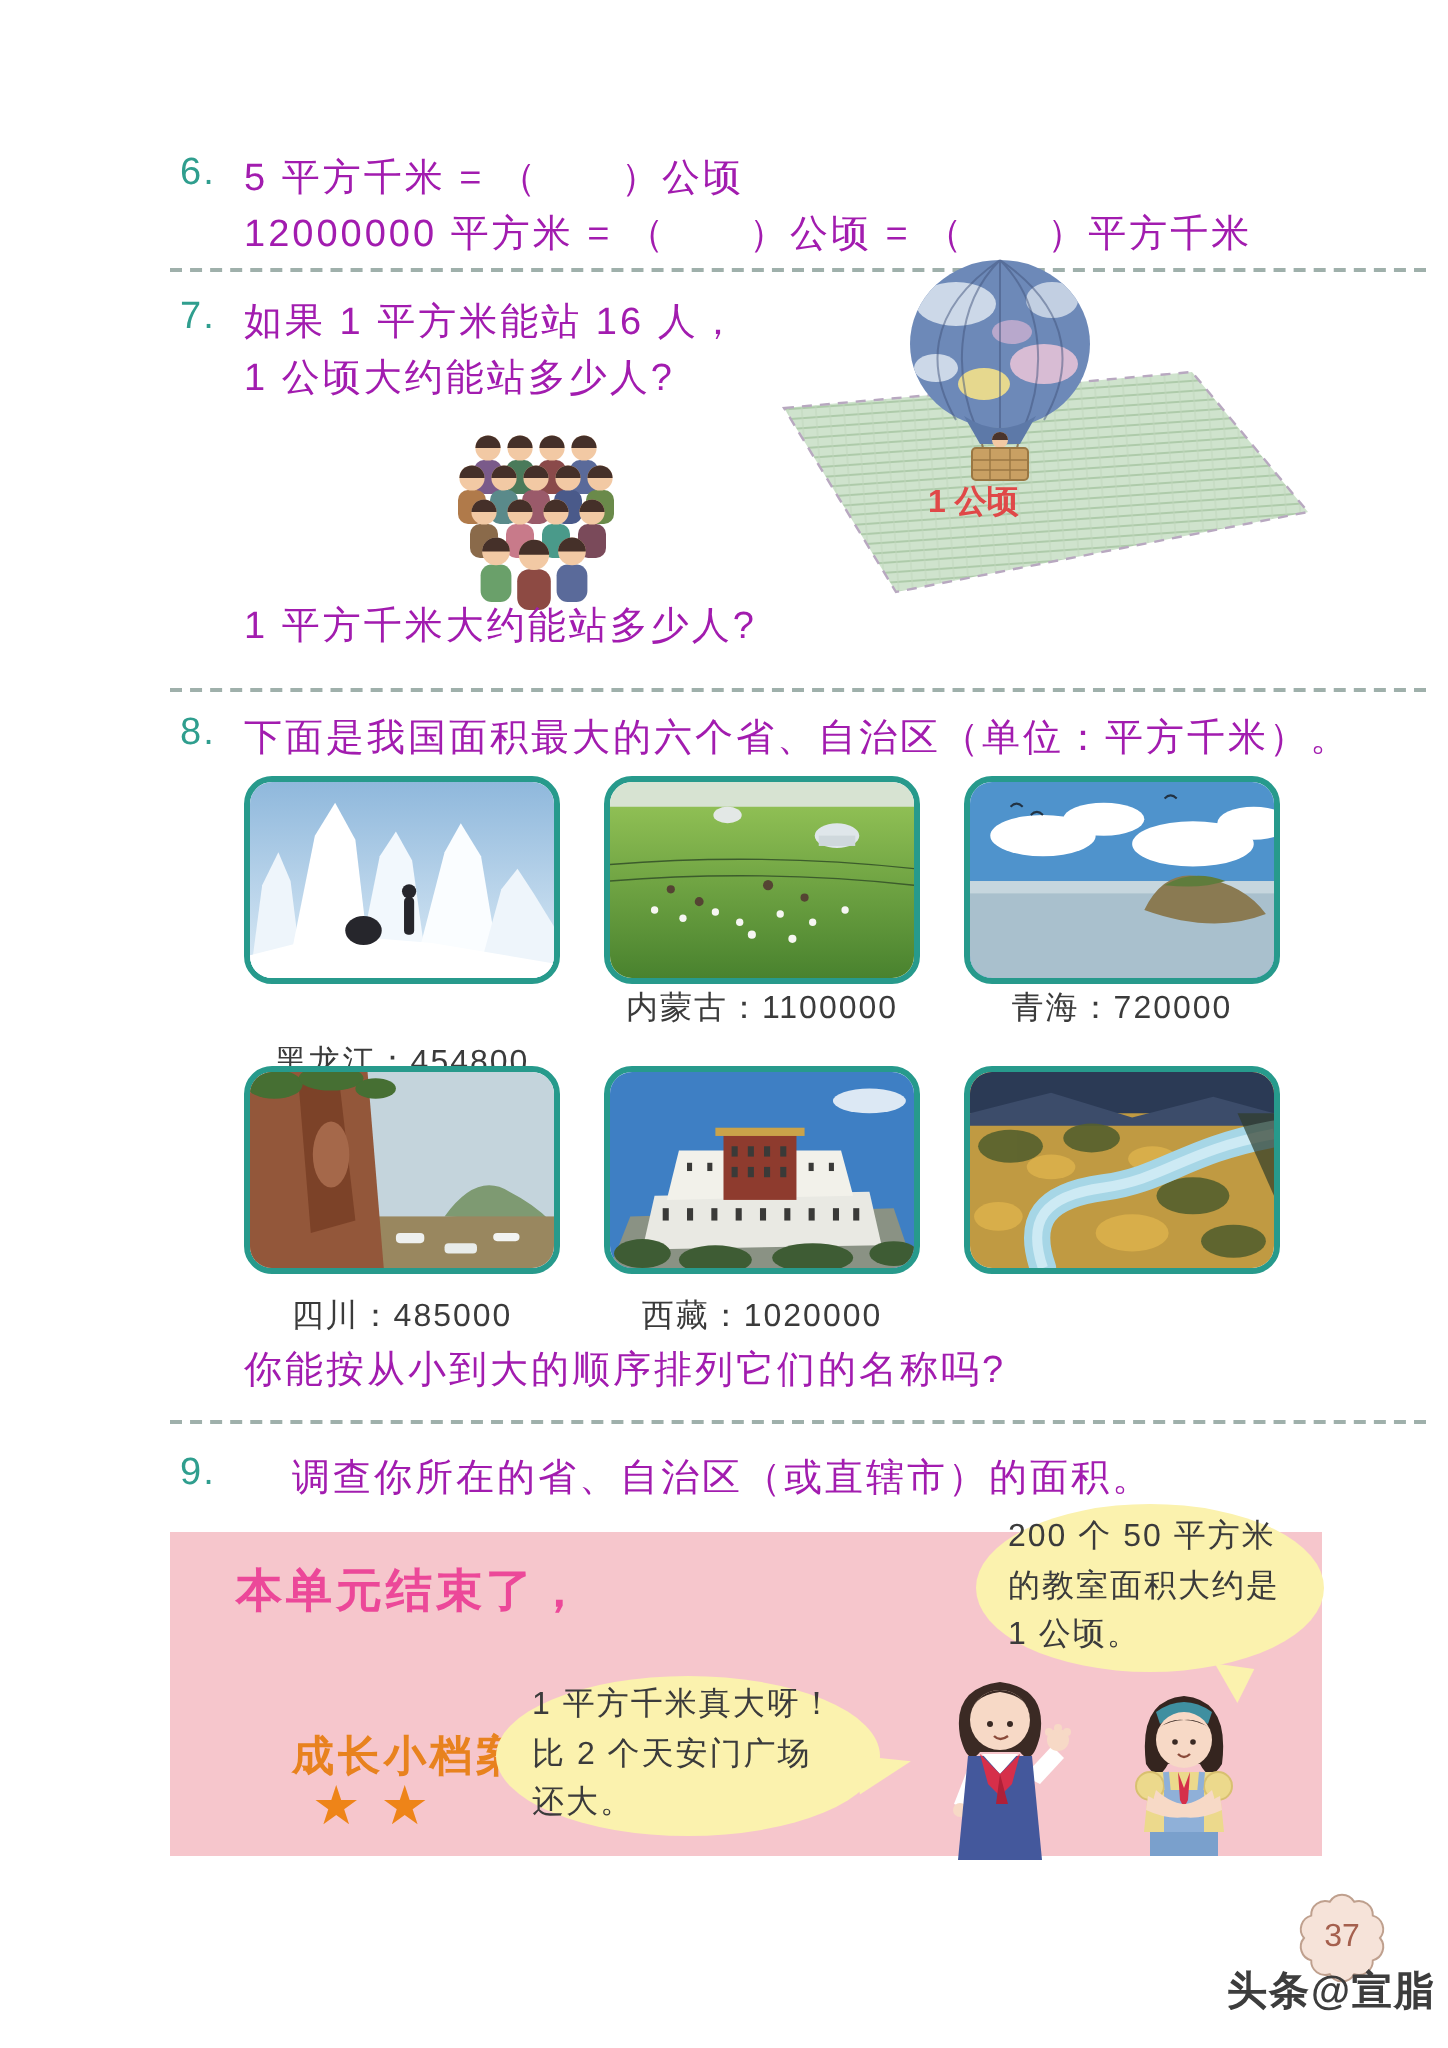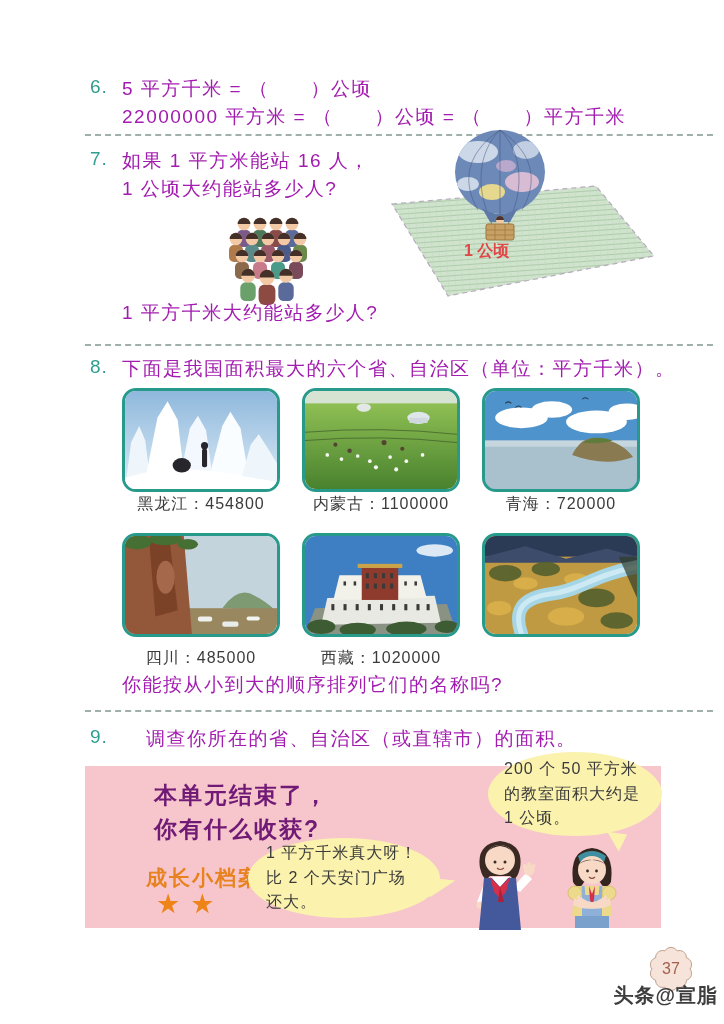--- a/index.html
+++ b/index.html
@@ -9,21 +9,21 @@
   .qtext{position:absolute;font-size:19px;color:#a21caf;letter-spacing:1.5px;white-space:nowrap;}
   .sep{position:absolute;left:85px;width:628px;height:0;border-top:2px dashed #9fb0ab;}
   .illus{position:absolute;}
   .illus svg{display:block;width:100%;height:100%;}
   .card{position:absolute;width:158px;height:104px;border:3px solid #279a8c;border-radius:14px;
         overflow:hidden;background:#fff;box-sizing:border-box;}
   .card svg{display:block;width:100%;height:100%;}
   .caption{position:absolute;width:158px;text-align:center;font-size:16px;color:#3b3b3b;letter-spacing:1px;white-space:nowrap;}
   .pinkbox{position:absolute;left:85px;top:766px;width:576px;height:162px;background:#f6c6cc;}
   .boxtitle{position:absolute;left:118px;top:778px;font-size:23px;line-height:34px;
-            color:#701a75;letter-spacing:2px;font-weight:bold;margin-left:36px;}
+            color:#ec4899;letter-spacing:2px;font-weight:bold;}
   .archive{position:absolute;left:146px;top:864px;font-size:21px;font-weight:bold;
            color:#e8821e;letter-spacing:2px;}
   .stars{position:absolute;left:156px;top:888px;font-size:27px;color:#ee8418;letter-spacing:10px;}
   .bubble{position:absolute;background:#fbf2ae;border-radius:50%;display:flex;align-items:center;
           justify-content:flex-end;font-size:16px;color:#3b3b3b;line-height:1.55;letter-spacing:1px;z-index:3;}
   .bubble-left{left:248px;top:838px;width:192px;height:80px;padding:4px 18px;box-sizing:border-box;}
   .bubble-left::after{content:"";position:absolute;right:-16px;top:46%;width:0;height:0;
           border-style:solid;border-color:transparent;border-width:8px 0 12px 28px;
           border-left-color:#fbf2ae;transform:rotate(-10deg);}
   .bubble-right{left:488px;top:752px;width:174px;height:84px;padding:4px 16px;box-sizing:border-box;}
@@ -37,21 +37,21 @@
   .watermark{position:absolute;right:6px;top:982px;font-size:20px;font-weight:bold;color:#3d3d3d;letter-spacing:1px;}
   .fieldlabel{font-weight:bold;}
 </style>
 </head>
 <body>
 
 <div class="page">
 
   <span class="qnum" style="left:90px;top:76px;">6.</span>
   <span class="qtext" style="left:122px;top:76px;">5 平方千米 = （　　）公顷</span>
-  <span class="qtext" style="left:122px;top:104px;">22000000 平方米 = （　　）公顷 = （　　）平方千米</span>
+  <span class="qtext" style="left:122px;top:104px;">12000000 平方米 = （　　）公顷 = （　　）平方千米</span>
 
   <div class="sep" style="top:134px;"></div>
 
   <span class="qnum" style="left:90px;top:148px;">7.</span>
   <span class="qtext" style="left:122px;top:148px;">如果 1 平方米能站 16 人，</span>
   <span class="qtext" style="left:122px;top:176px;">1 公顷大约能站多少人?</span>
 
   <div class="illus" style="left:218px;top:214px;width:96px;height:98px;">
     <svg viewBox="0 0 96 96">
       <defs>
@@ -190,21 +190,21 @@
           <ellipse cx="110" cy="30" rx="30" ry="11"></ellipse>
           <ellipse cx="140" cy="20" rx="18" ry="8"></ellipse>
         </g>
       <rect y="48" width="150" height="47" fill="#a9c0cd"></rect>
       <rect y="48" width="150" height="6" fill="#c6d6de"></rect>
       <path d="M86,62 Q96,42 114,46 Q136,50 146,64 Q120,74 86,62 Z" fill="#8a7a52"></path>
       <path d="M96,50 Q110,42 126,48 Q114,52 96,50 Z" fill="#5f7c3c"></path>
       <path d="M20,12 q3,-3 6,0 M30,16 q3,-3 6,0 M96,8 q3,-3 6,0" stroke="#223344" fill="none" stroke-width="1"></path>
     </svg>
   </div>
-  <div class="caption" style="left:122px;top:494px;">黑龙江：454800</div>
+  <div class="caption" style="left:122px;top:521px;">黑龙江：454800</div>
   <div class="caption" style="left:302px;top:494px;">内蒙古：1100000</div>
   <div class="caption" style="left:482px;top:494px;">青海：720000</div>
 
   <div class="card" style="left:122px;top:533px;">
     <svg viewBox="0 0 150 95" preserveAspectRatio="none">
       <rect width="150" height="95" fill="#c4d4dc"></rect>
       <path d="M96,70 Q112,48 128,58 Q140,64 148,72 Z" fill="#7e9a72"></path>
       <rect y="70" width="150" height="25" fill="#99875f"></rect>
       <polygon points="0,0 58,0 66,95 0,95" fill="#93573a"></polygon>
       <polygon points="24,6 44,4 52,72 30,78" fill="#7c4228"></polygon>
@@ -289,21 +289,20 @@
   <span class="qtext" style="left:122px;top:672px;">你能按从小到大的顺序排列它们的名称吗?</span>
 
   <div class="sep" style="top:710px;"></div>
 
   <span class="qnum" style="left:90px;top:726px;">9.</span>
   <span class="qtext" style="left:122px;top:726px;margin-left:24px;">调查你所在的省、自治区（或直辖市）的面积。</span>
 
   <div class="pinkbox"></div>
   <div class="boxtitle">
     <div>本单元结束了，</div>
-    <div>你有什么收获?</div>
   </div>
   <div class="archive">成长小档案</div>
   <div class="stars">★★</div>
 
   <div class="bubble bubble-left">
     <span>1 平方千米真大呀！比 2 个天安门广场还大。</span>
   </div>
   <div class="bubble bubble-right">
     <span>200 个 50 平方米的教室面积大约是 1 公顷。</span>
   </div>

